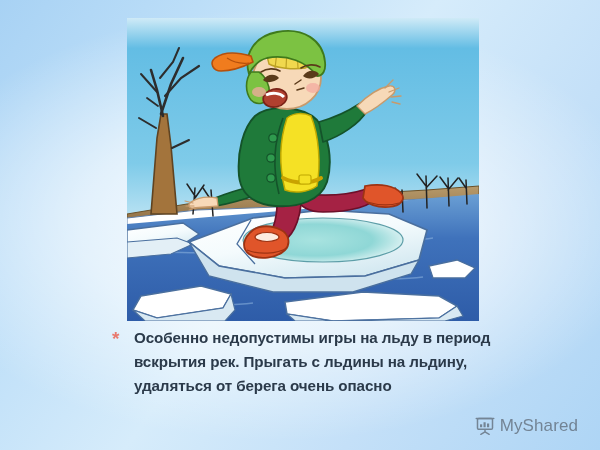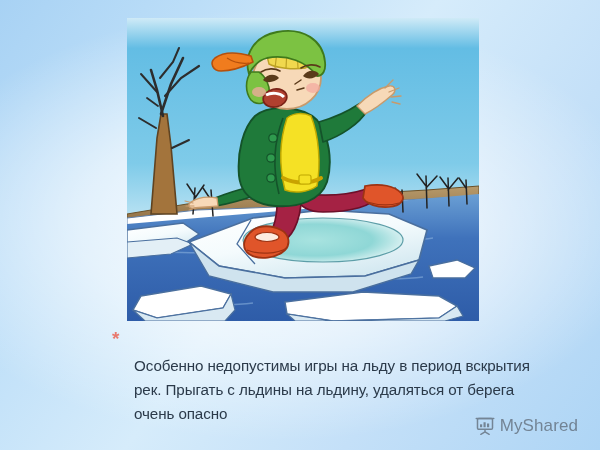--- a/index.html
+++ b/index.html
@@ -55,24 +55,23 @@
     line-height: 24px;
     color: #e8796e;
     font-weight: bold;
     text-align: left;
     padding-top: 1px;
   }
   #caption-text {
     flex: 1 1 auto;
     font-size: 15.2px;
     line-height: 24px;
-    font-weight: normal;
+    font-weight: bold;
     color: #2b3a4a;
     letter-spacing: -0.1px;
-    margin-top: 28px;
   }
 
   
   #brand {
     position: absolute;
     right: 22px;
     bottom: 14px;
     display: flex;
     align-items: flex-start;
     gap: 5px;

